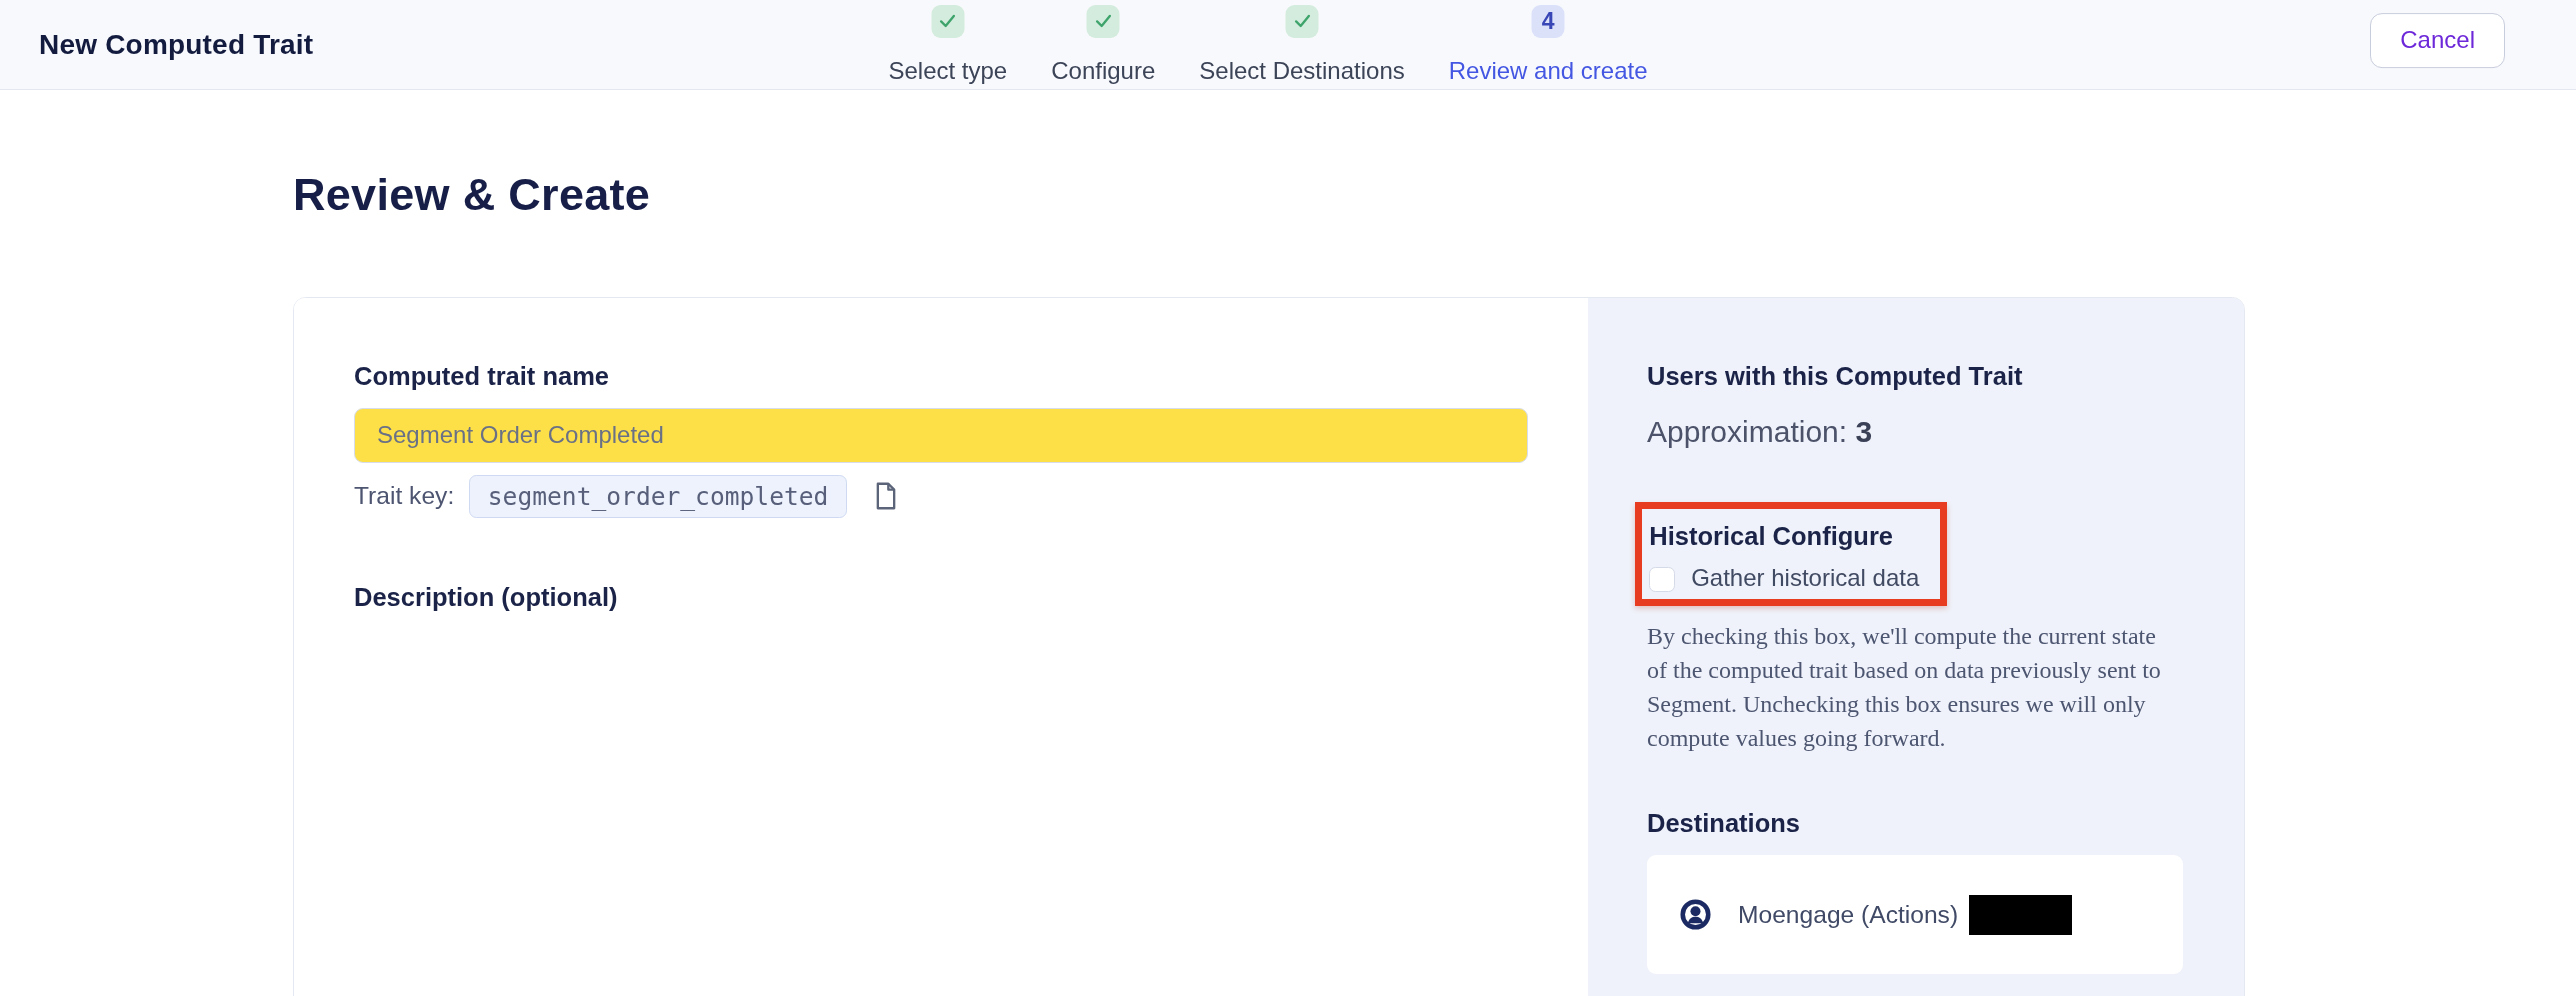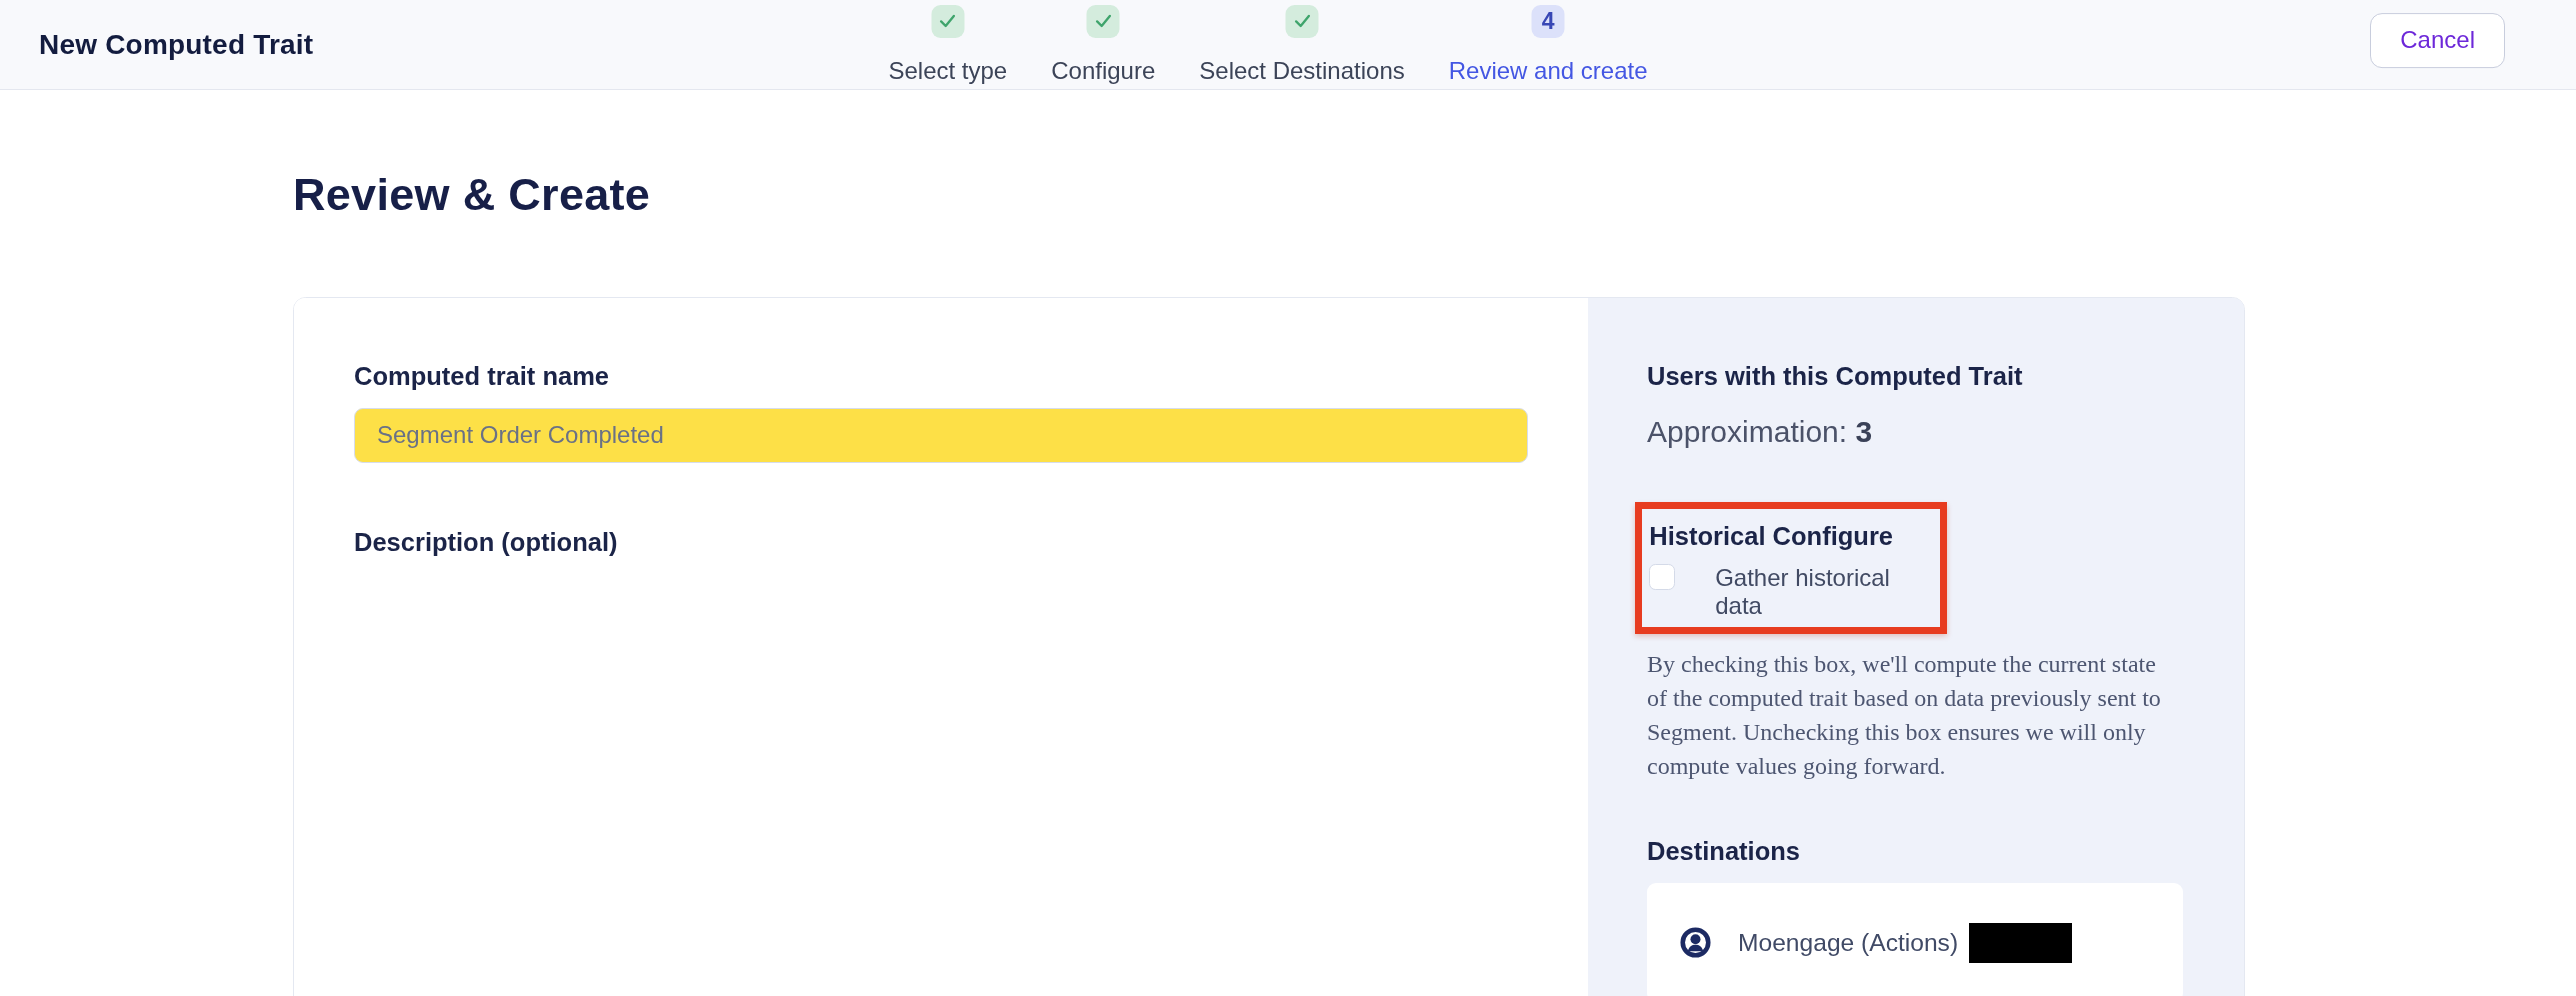--- a/index.html
+++ b/index.html
@@ -161,21 +161,21 @@
 
   .annotation-box {
     margin-top: 55px;
     margin-left: -12px;
     width: 312px;
     border: 7.3px solid #e73c20;
     padding: 11px 9px 7.3px 7.3px;
     box-shadow: 0 2.7px 5.5px rgba(180,40,10,0.25);
   }
   .backfill-heading { font-size: 25.5px; font-weight: 700; color: #1b2448; line-height: 33px; }
-  .checkbox-row { margin-top: 11px; display: flex; align-items: flex-start; gap: 24px; }
+  .checkbox-row { margin-top: 11px; display: flex; align-items: flex-end; }
   .checkbox {
     appearance: none;
     -webkit-appearance: none;
     width: 25.5px; height: 25.5px;
     background: #ffffff;
     border: 1.8px solid #d4dae8;
     border-radius: 6.4px;
     cursor: pointer;
     flex: none;
   }
@@ -252,20 +252,30 @@
 
 <main>
   <h1 class="page-heading">Review &amp; Create</h1>
 
   <div class="review-container">
 
     <section class="form-col">
       <div class="field-label">Computed trait name</div>
       <input class="name-input" type="text" value="Segment Order Completed" style="">
 
+      <div class="trait-key-row">
+        <span class="trait-key-label">Trait key:</span>
+        <span class="trait-key-chip">segment_order_completed</span>
+        <span class="copy-icon">
+          <svg width="24" height="28" viewBox="0 0 20 24">
+            <path d="M3 1.5 h9 l5 5 v16 h-14 z" fill="none" stroke="#5b6478" stroke-width="2" stroke-linejoin="round"></path>
+            <path d="M12 1.5 v5 h5" fill="none" stroke="#5b6478" stroke-width="2" stroke-linejoin="round"></path>
+          </svg>
+        </span>
+      </div>
 
       <div class="field-label desc-label">Description (optional)</div>
     </section>
 
     <aside class="side-col">
       <div class="side-heading">Users with this Computed Trait</div>
       <div class="approx-row">
         <span>Approximation:</span>
         <span class="approx-value">3</span>
       </div>

